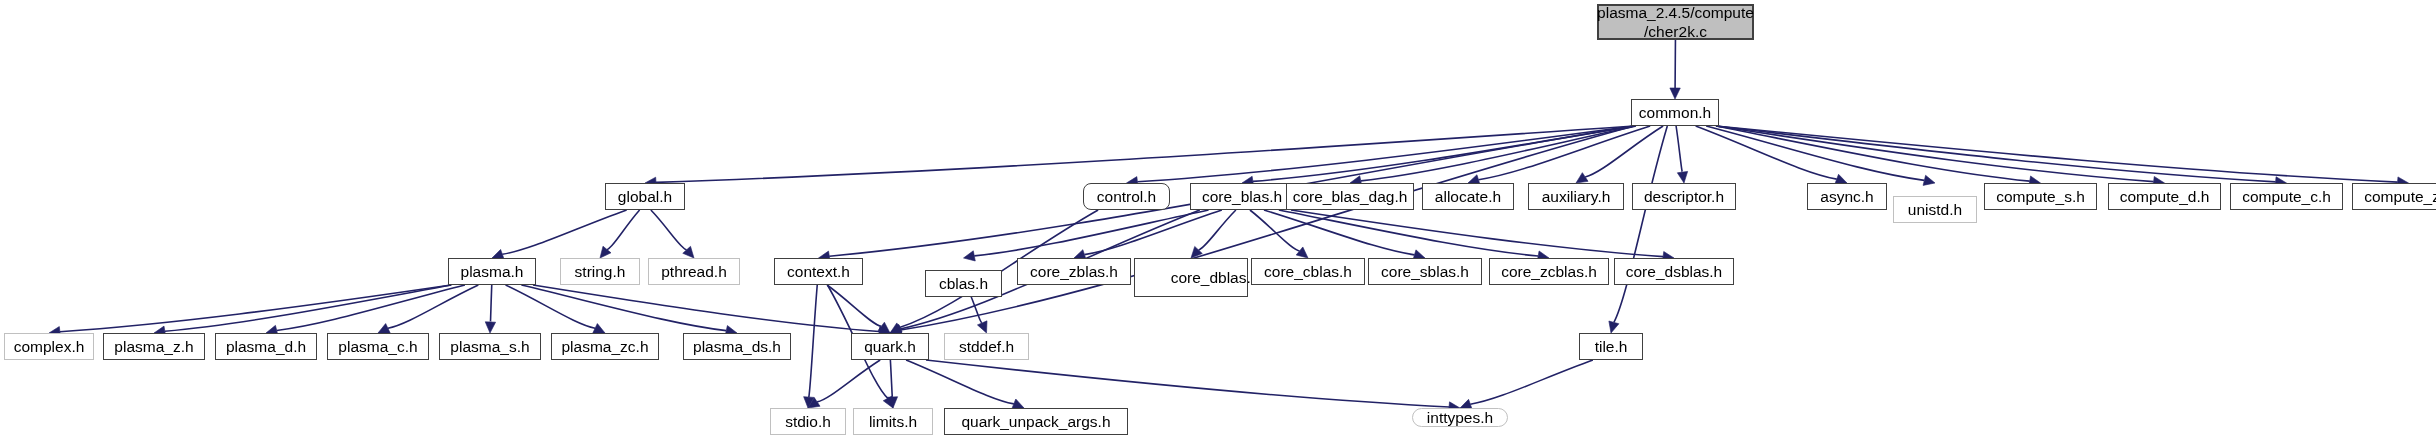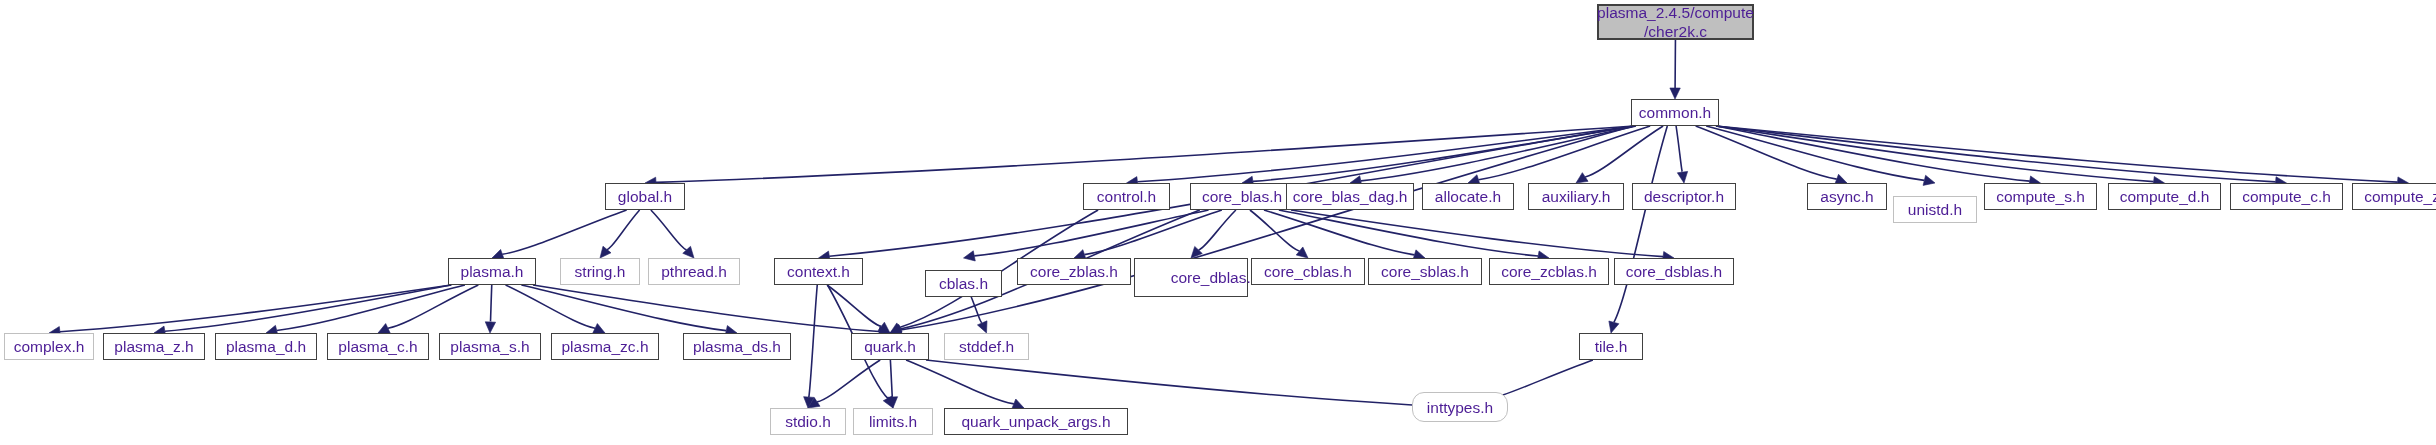--- a/index.html
+++ b/index.html
@@ -36,21 +36,21 @@
   }
   .node-box {
     position: absolute;
     box-sizing: border-box;
     display: flex;
     align-items: center;
     justify-content: center;
     text-align: center;
     font-size: 15.5px;
     line-height: 17px;
-    color: #4c1d95;
+    color: #000000;
     background: #ffffff;
     border: 1.6px solid #404040;
     white-space: nowrap;
     letter-spacing: 0px;
   }
   .node-box.root {
     background: #bfbfbf;
     border: 2px solid #404040;
     white-space: normal;
     line-height: 19px;
@@ -167,21 +167,21 @@
           <span class="node-label">plasma_2.4.5/compute</span>
           <span class="node-label">/cher2k.c</span>
         </div>
       </div>
       <div class="node-box" style="left: 1631px; top: 99px; width: 88px; height: 27px;">
         <span class="node-label">common.h</span>
       </div>
       <div class="node-box" style="left: 605px; top: 183px; width: 80px; height: 27px;">
         <span class="node-label">global.h</span>
       </div>
-      <div class="node-box" style="left: 1083px; top: 183px; width: 87px; height: 27px;">
+      <div class="node-box" style="left: 1083px; top: 183px; width: 87px; height: 27px; border-radius: 8px;">
         <span class="node-label">control.h</span>
       </div>
       <div class="node-box" style="left: 1190px; top: 183px; width: 104px; height: 27px;">
         <span class="node-label">core_blas.h</span>
       </div>
       <div class="node-box" style="left: 1286px; top: 183px; width: 128px; height: 27px; justify-content: center;">
         <span class="node-label">core_blas_dag.h</span>
       </div>
       <div class="node-box" style="left: 1422px; top: 183px; width: 92px; height: 27px;">
         <span class="node-label">allocate.h</span>
@@ -275,17 +275,17 @@
       </div>
       <div class="node-box sys" style="left: 770px; top: 408px; width: 76px; height: 27px;">
         <span class="node-label">stdio.h</span>
       </div>
       <div class="node-box sys" style="left: 853px; top: 408px; width: 80px; height: 27px;">
         <span class="node-label">limits.h</span>
       </div>
       <div class="node-box" style="left: 944px; top: 408px; width: 184px; height: 27px;">
         <span class="node-label">quark_unpack_args.h</span>
       </div>
-      <div class="node-box sys" style="left: 1412px; top: 392px; width: 96px; height: 30px; border-radius: 12px;">
+      <div class="node-box sys" style="left: 1412px; top: 408px; width: 96px; height: 19px; border-radius: 12px;">
         <span class="node-label">inttypes.h</span>
       </div>
     </div>
 </div>
 
 </body></html>

